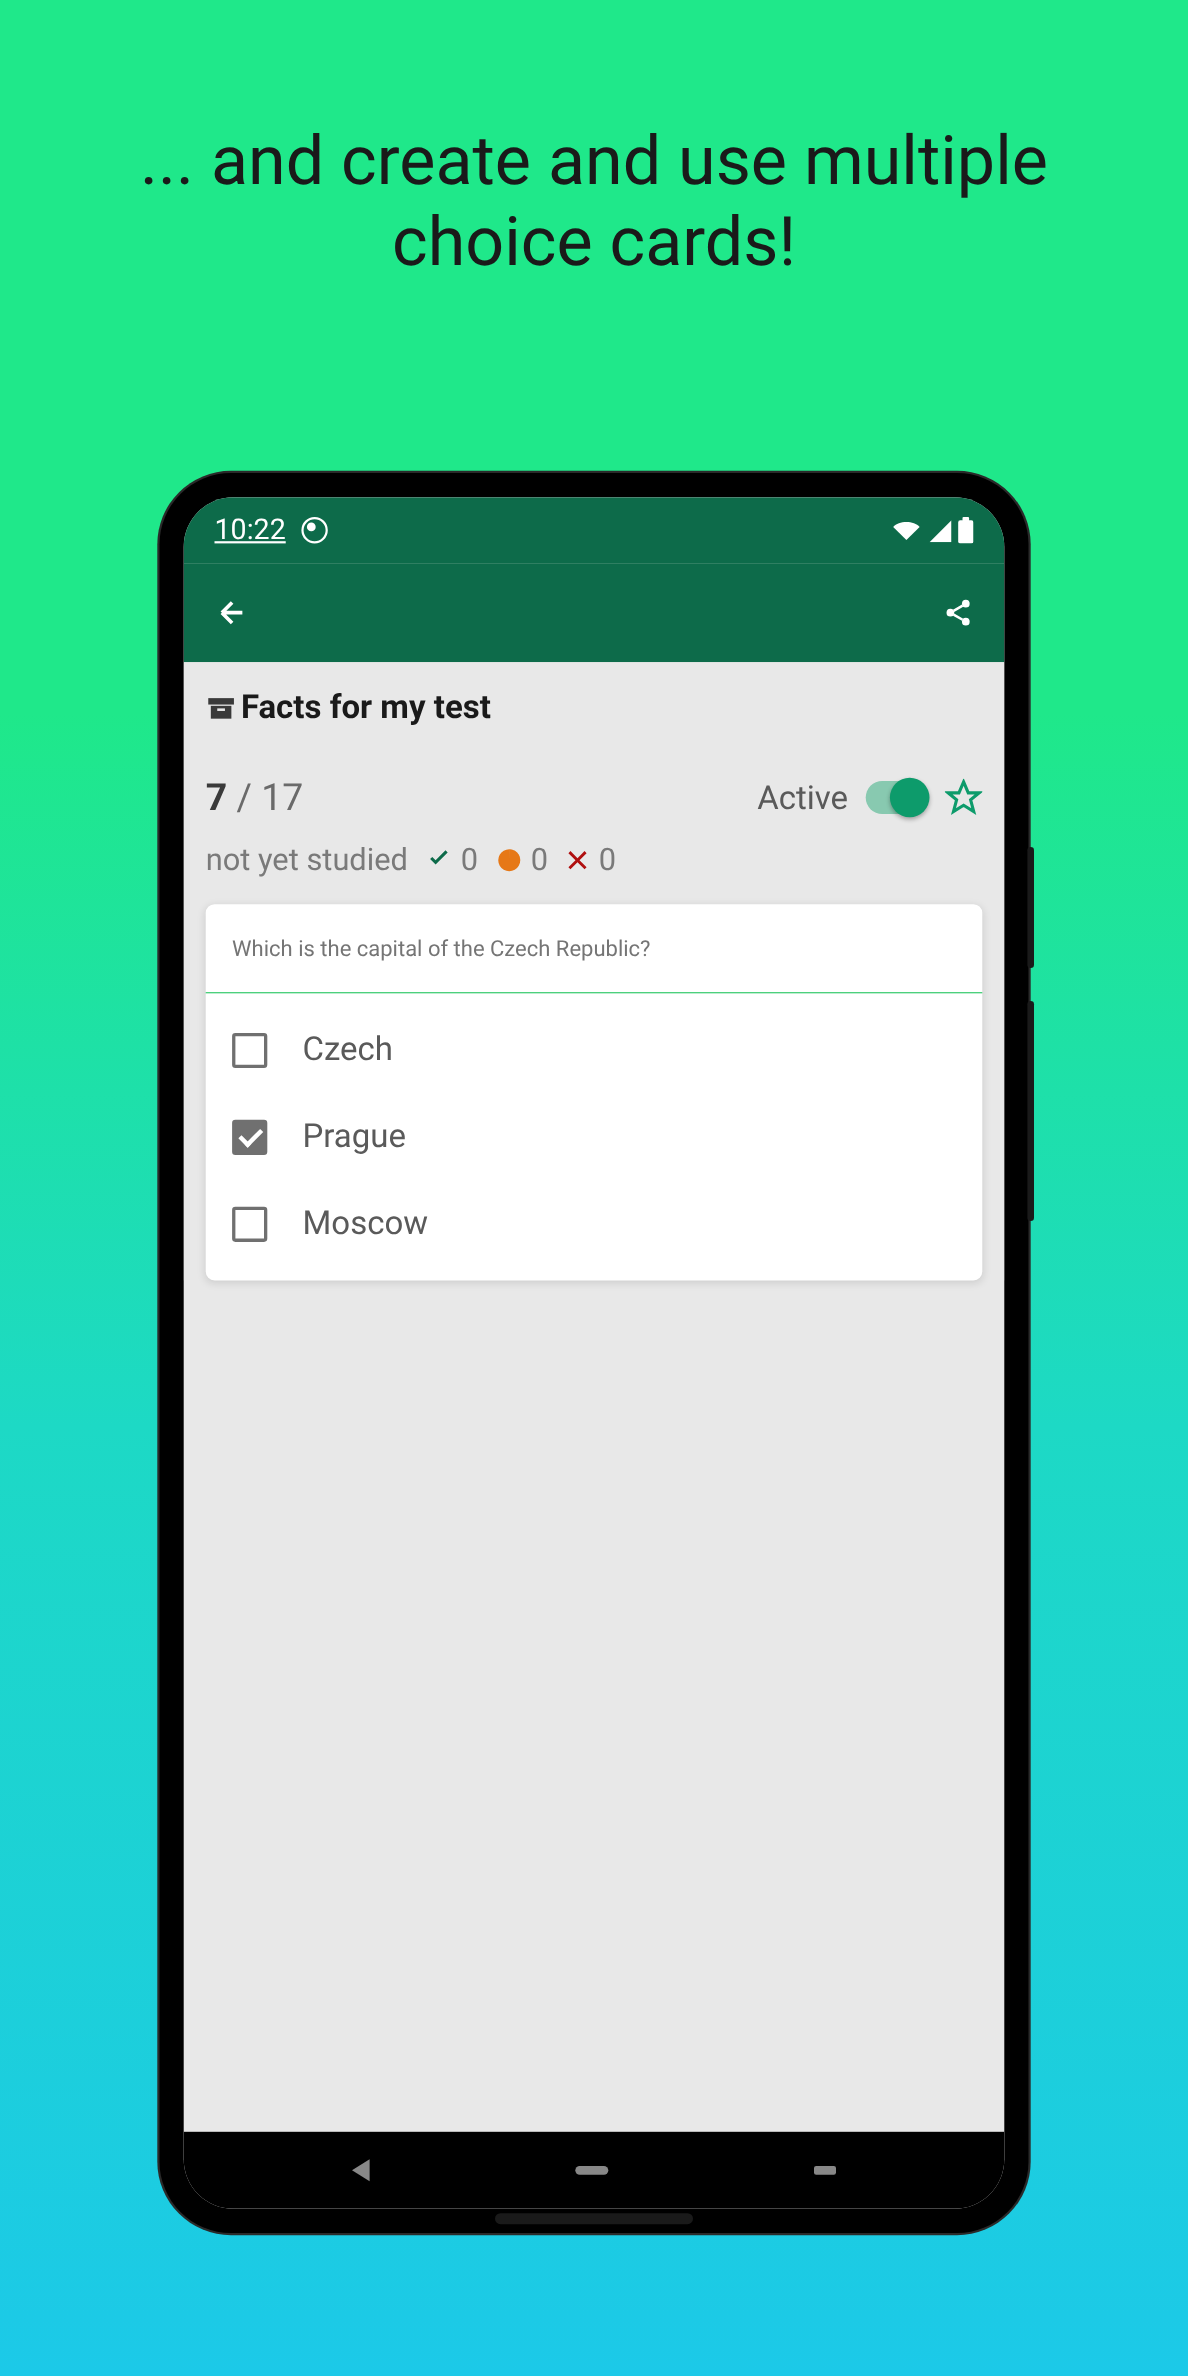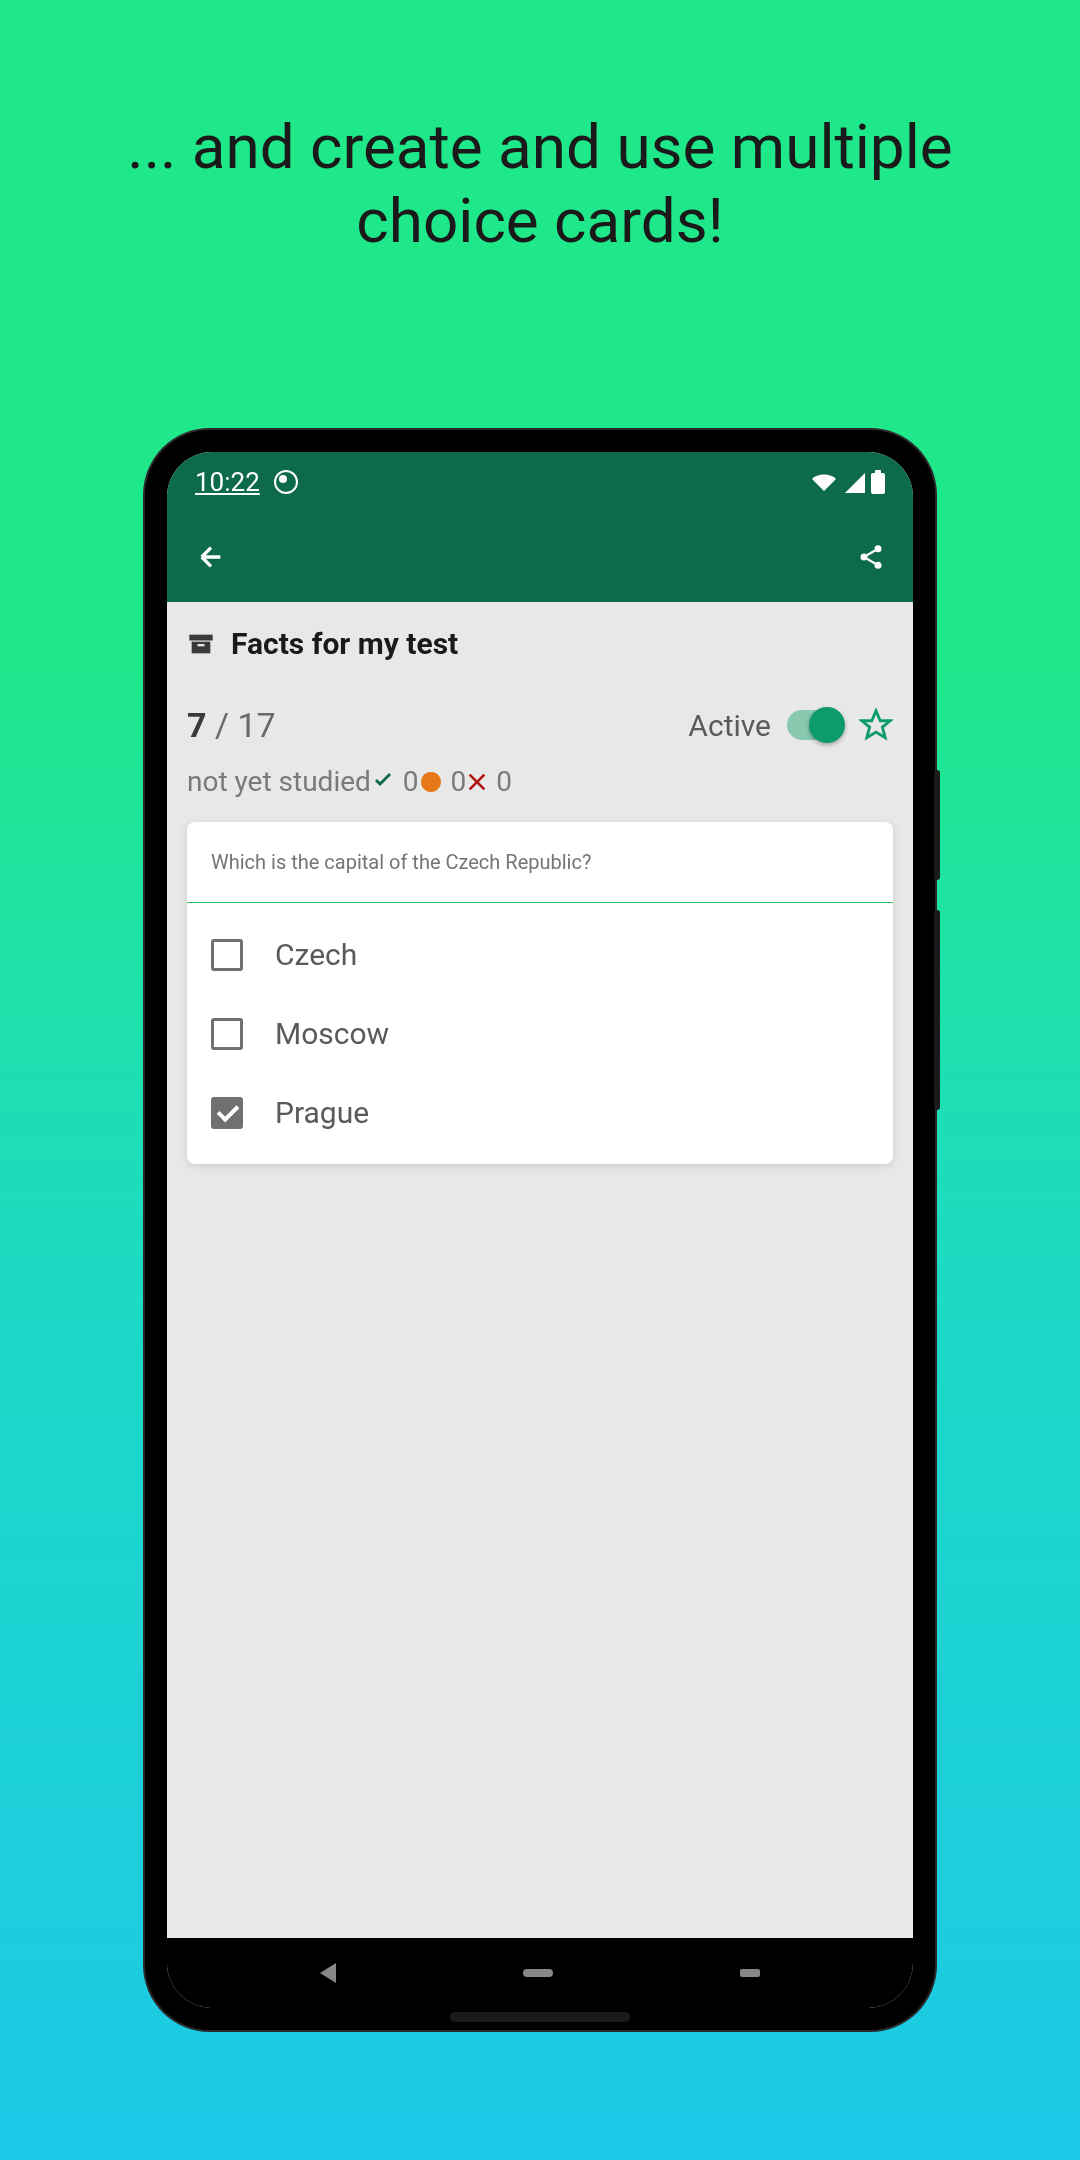--- a/index.html
+++ b/index.html
@@ -148,21 +148,21 @@
     
     .content-area {
       background: #e8e8e8;
       padding: 0;
     }
     
     .deck-title-bar {
       display: flex;
       align-items: center;
       padding: 24px 20px;
-      gap: 16px;
+      gap: 4px;
     }
     
     .archive-icon {
       width: 28px;
       height: 28px;
     }
     
     .deck-title {
       font-size: 30px;
       font-weight: 700;
@@ -219,20 +219,21 @@
     
     .star-icon {
       width: 34px;
       height: 34px;
     }
     
     .study-status-row {
       display: flex;
       align-items: center;
       padding: 10px 20px 24px;
+      gap: 16px;
       font-size: 28px;
       color: #7a7a7a;
     }
     
     .status-item {
       display: flex;
       align-items: center;
       gap: 8px;
     }
     
@@ -445,26 +446,26 @@
       </div>
 
       <div class="card">
         <div class="card-question">Which is the capital of the Czech Republic?</div>
         <div class="card-options">
           <div class="option-row">
             <div class="checkbox"></div>
             <span class="option-label">Czech</span>
           </div>
           <div class="option-row">
+            <div class="checkbox checked"></div>
+            <span class="option-label">Prague</span>
+          </div>
+          <div class="option-row">
             <div class="checkbox"></div>
             <span class="option-label">Moscow</span>
-          </div>
-          <div class="option-row">
-            <div class="checkbox checked"></div>
-            <span class="option-label">Prague</span>
           </div>
         </div>
       </div>
 
     </div>
 
     <div class="nav-bar">
       <div class="nav-back"></div>
       <div class="nav-home"></div>
       <div class="nav-recent"></div>

